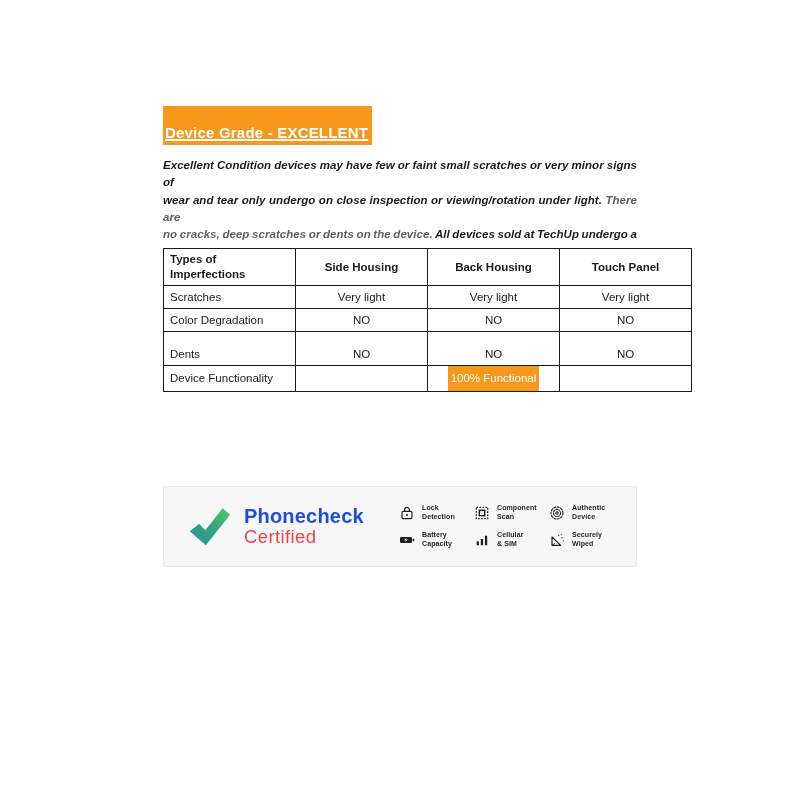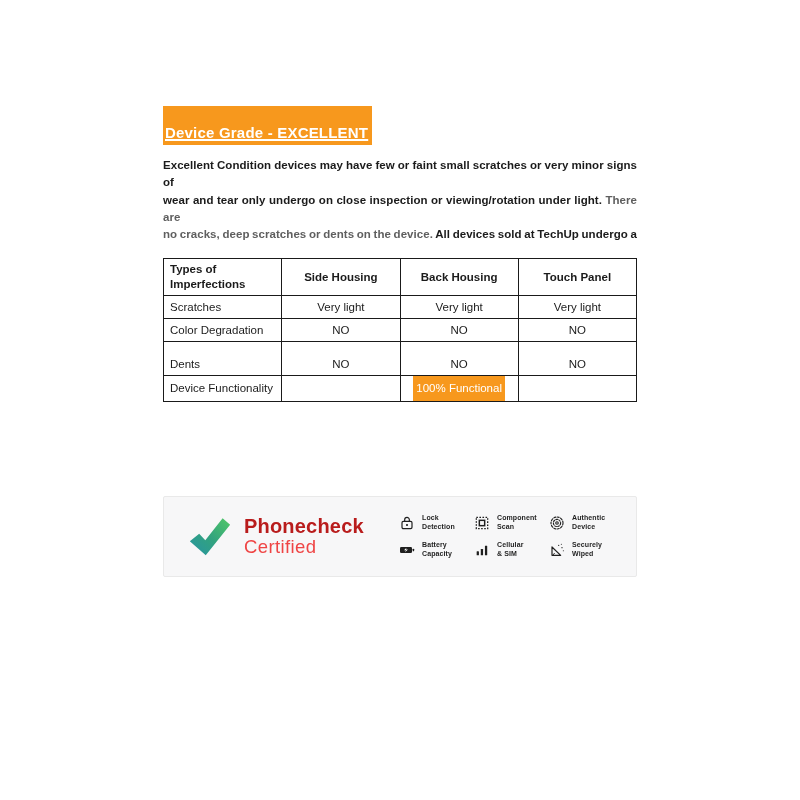--- a/index.html
+++ b/index.html
@@ -32,30 +32,31 @@
   }
 
   
   .para {
     margin-top: 12px;
     font-size: 11.5px;
     font-weight: bold;
     line-height: 17.4px;
     word-spacing: -0.8px;
     letter-spacing: 0.05px;
+    font-style: italic;
   }
   .para-line { text-align: justify; text-align-last: justify; }
   .para-line.last { text-align-last: left; }
   .ink   { color: #1b1b1b; }
   .muted { color: #5f5f5f; }
 
   
   table.grades {
-    margin-top: 14px;
-    width: 474px;
+    margin-top: 4px;
+    width: 529px;
     border-collapse: collapse;
     table-layout: fixed;
   }
   table.grades th, table.grades td {
     border: 1.5px solid #1a1a1a;
     font-size: 11.5px;
     padding: 2px 6px;
     text-align: center;
     vertical-align: middle;
     overflow: hidden;
@@ -87,21 +88,21 @@
     border: 1px solid #e9e9e9;
     border-radius: 2px;
     box-sizing: border-box;
     display: flex;
     align-items: center;
   }
   .brand { display: flex; align-items: center; margin-left: 23px; }
   .brand-mark { width: 45px; height: 45px; flex: 0 0 auto; }
   .brand-text { margin-left: 12px; }
   .brand-name {
-    font-size: 20px; font-weight: bold; color: #b91c1c;
+    font-size: 20px; font-weight: bold; color: #1d4ed8;
     line-height: 21px; letter-spacing: 0.2px;
   }
   .brand-sub  {
     font-size: 18.5px; font-weight: 400; color: #ef4444;
     line-height: 20px; letter-spacing: 0.4px;
   }
   .features {
     margin-left: auto;
     margin-right: 13px;
     display: grid;

